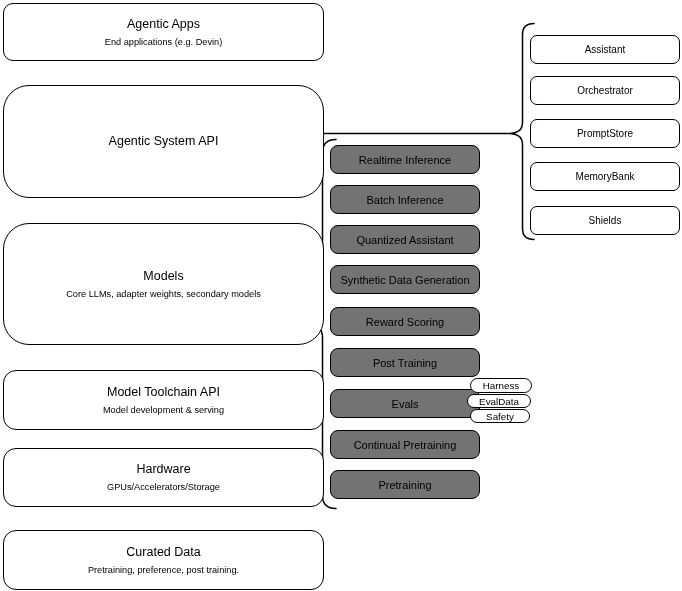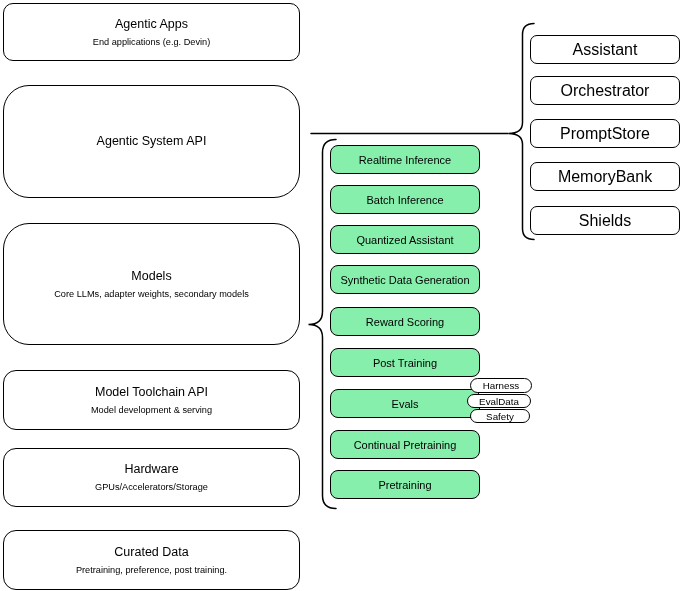--- a/index.html
+++ b/index.html
@@ -23,21 +23,21 @@
     width: 682px;
     height: 591px;
     pointer-events: none;
   }
 
   
   .left-stack { position: absolute; inset: 0; }
   .lbox {
     position: absolute;
     left: 3px;
-    width: 297px;
+    width: 321px;
     box-sizing: border-box;
     border: 1.5px solid #000000;
     background: #ffffff;
     display: flex;
     flex-direction: column;
     align-items: center;
     justify-content: center;
     text-align: center;
   }
   .lbox:nth-of-type(1) { top: 3px;   height: 58px;  border-radius: 10px; }
@@ -52,21 +52,21 @@
   
   .mid-stack { position: absolute; left: 330px; top: 145px; width: 150px; height: 360px; }
   .mbox {
     position: absolute;
     left: 0;
     width: 150px;
     height: 29px;
     box-sizing: border-box;
     border: 1.5px solid #000000;
     border-radius: 8px;
-    background: #86efac;
+    background: #737373;
     display: flex;
     align-items: center;
     justify-content: center;
     text-align: center;
     font-size: 11px;
     white-space: nowrap;
   }
   .mbox:nth-of-type(1) { top: 0; }
   .mbox:nth-of-type(2) { top: 40px; }
   .mbox:nth-of-type(3) { top: 80px; }
@@ -85,21 +85,21 @@
     width: 150px;
     height: 29px;
     box-sizing: border-box;
     border: 1.5px solid #000000;
     border-radius: 7px;
     background: #ffffff;
     display: flex;
     align-items: center;
     justify-content: center;
     text-align: center;
-    font-size: 16px;
+    font-size: 10px;
     white-space: nowrap;
   }
   .rbox:nth-of-type(1) { top: 0; }
   .rbox:nth-of-type(2) { top: 41px; }
   .rbox:nth-of-type(3) { top: 84px; }
   .rbox:nth-of-type(4) { top: 127px; }
   .rbox:nth-of-type(5) { top: 171px; }
 
   
   .tags { position: absolute; inset: 0; pointer-events: none; }

